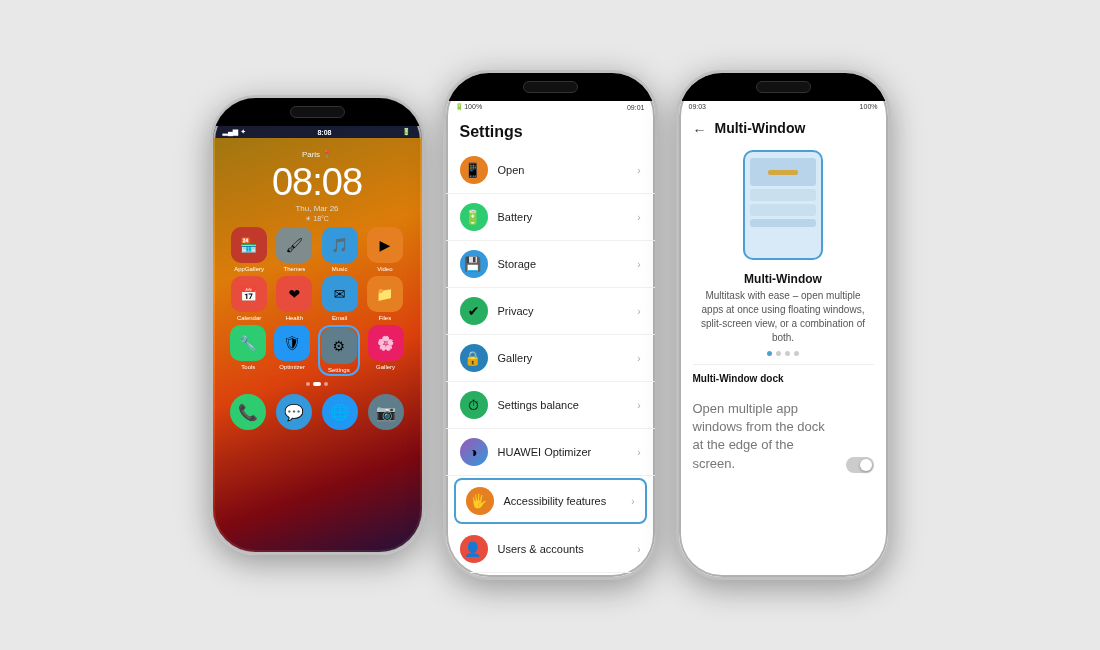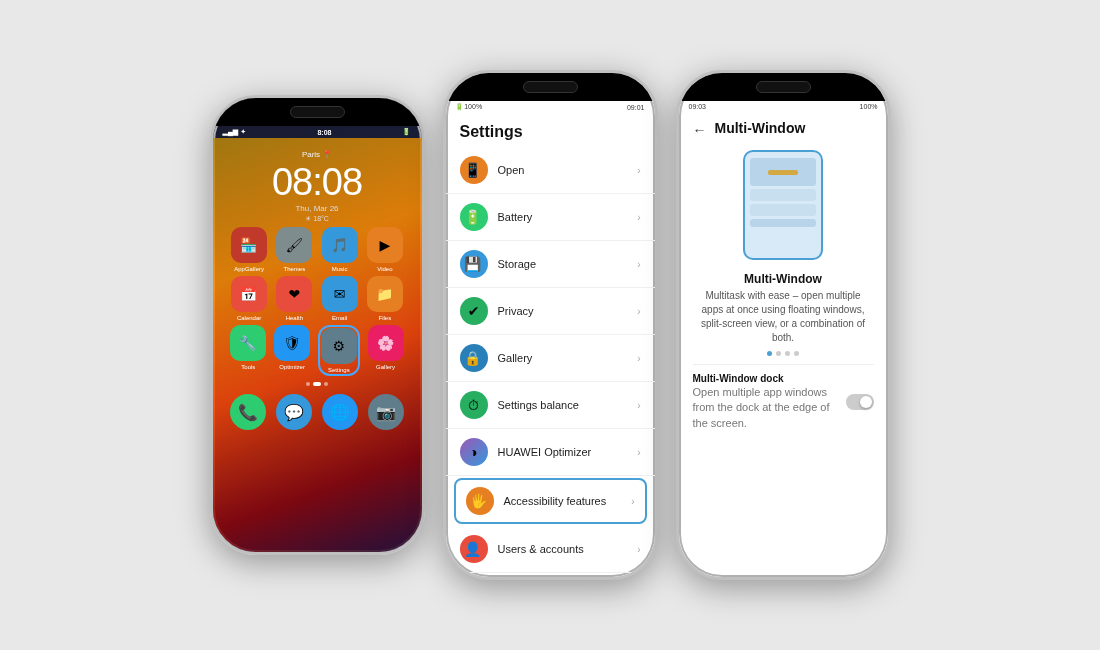--- a/index.html
+++ b/index.html
@@ -302,34 +302,34 @@
     }
     .mw-dot {
       width: 5px; height: 5px;
       border-radius: 50%;
       background: #ccc;
     }
     .mw-dot.active { background: #4a9fd4; }
     .mw-divider { height: 1px; background: #eee; margin: 8px 0; }
     .mw-setting-row {
       display: flex;
-      align-items: center;
+      align-items: flex-end;
       gap: 8px;
     }
     .mw-setting-info { flex: 1; }
     .mw-setting-label {
       font-size: 10px;
       font-weight: bold;
       color: #111;
     }
     .mw-setting-sublabel {
-      font-size: 11px;
+      font-size: 13px;
       color: #777;
       line-height: 1.4;
-      margin-top: 1px;
+      margin-top: 16px;
     }
     .toggle {
       width: 28px; height: 16px;
       border-radius: 8px;
       background: #ccc;
       position: relative;
       flex-shrink: 0;
     }
     .toggle-knob {
       position: absolute;

